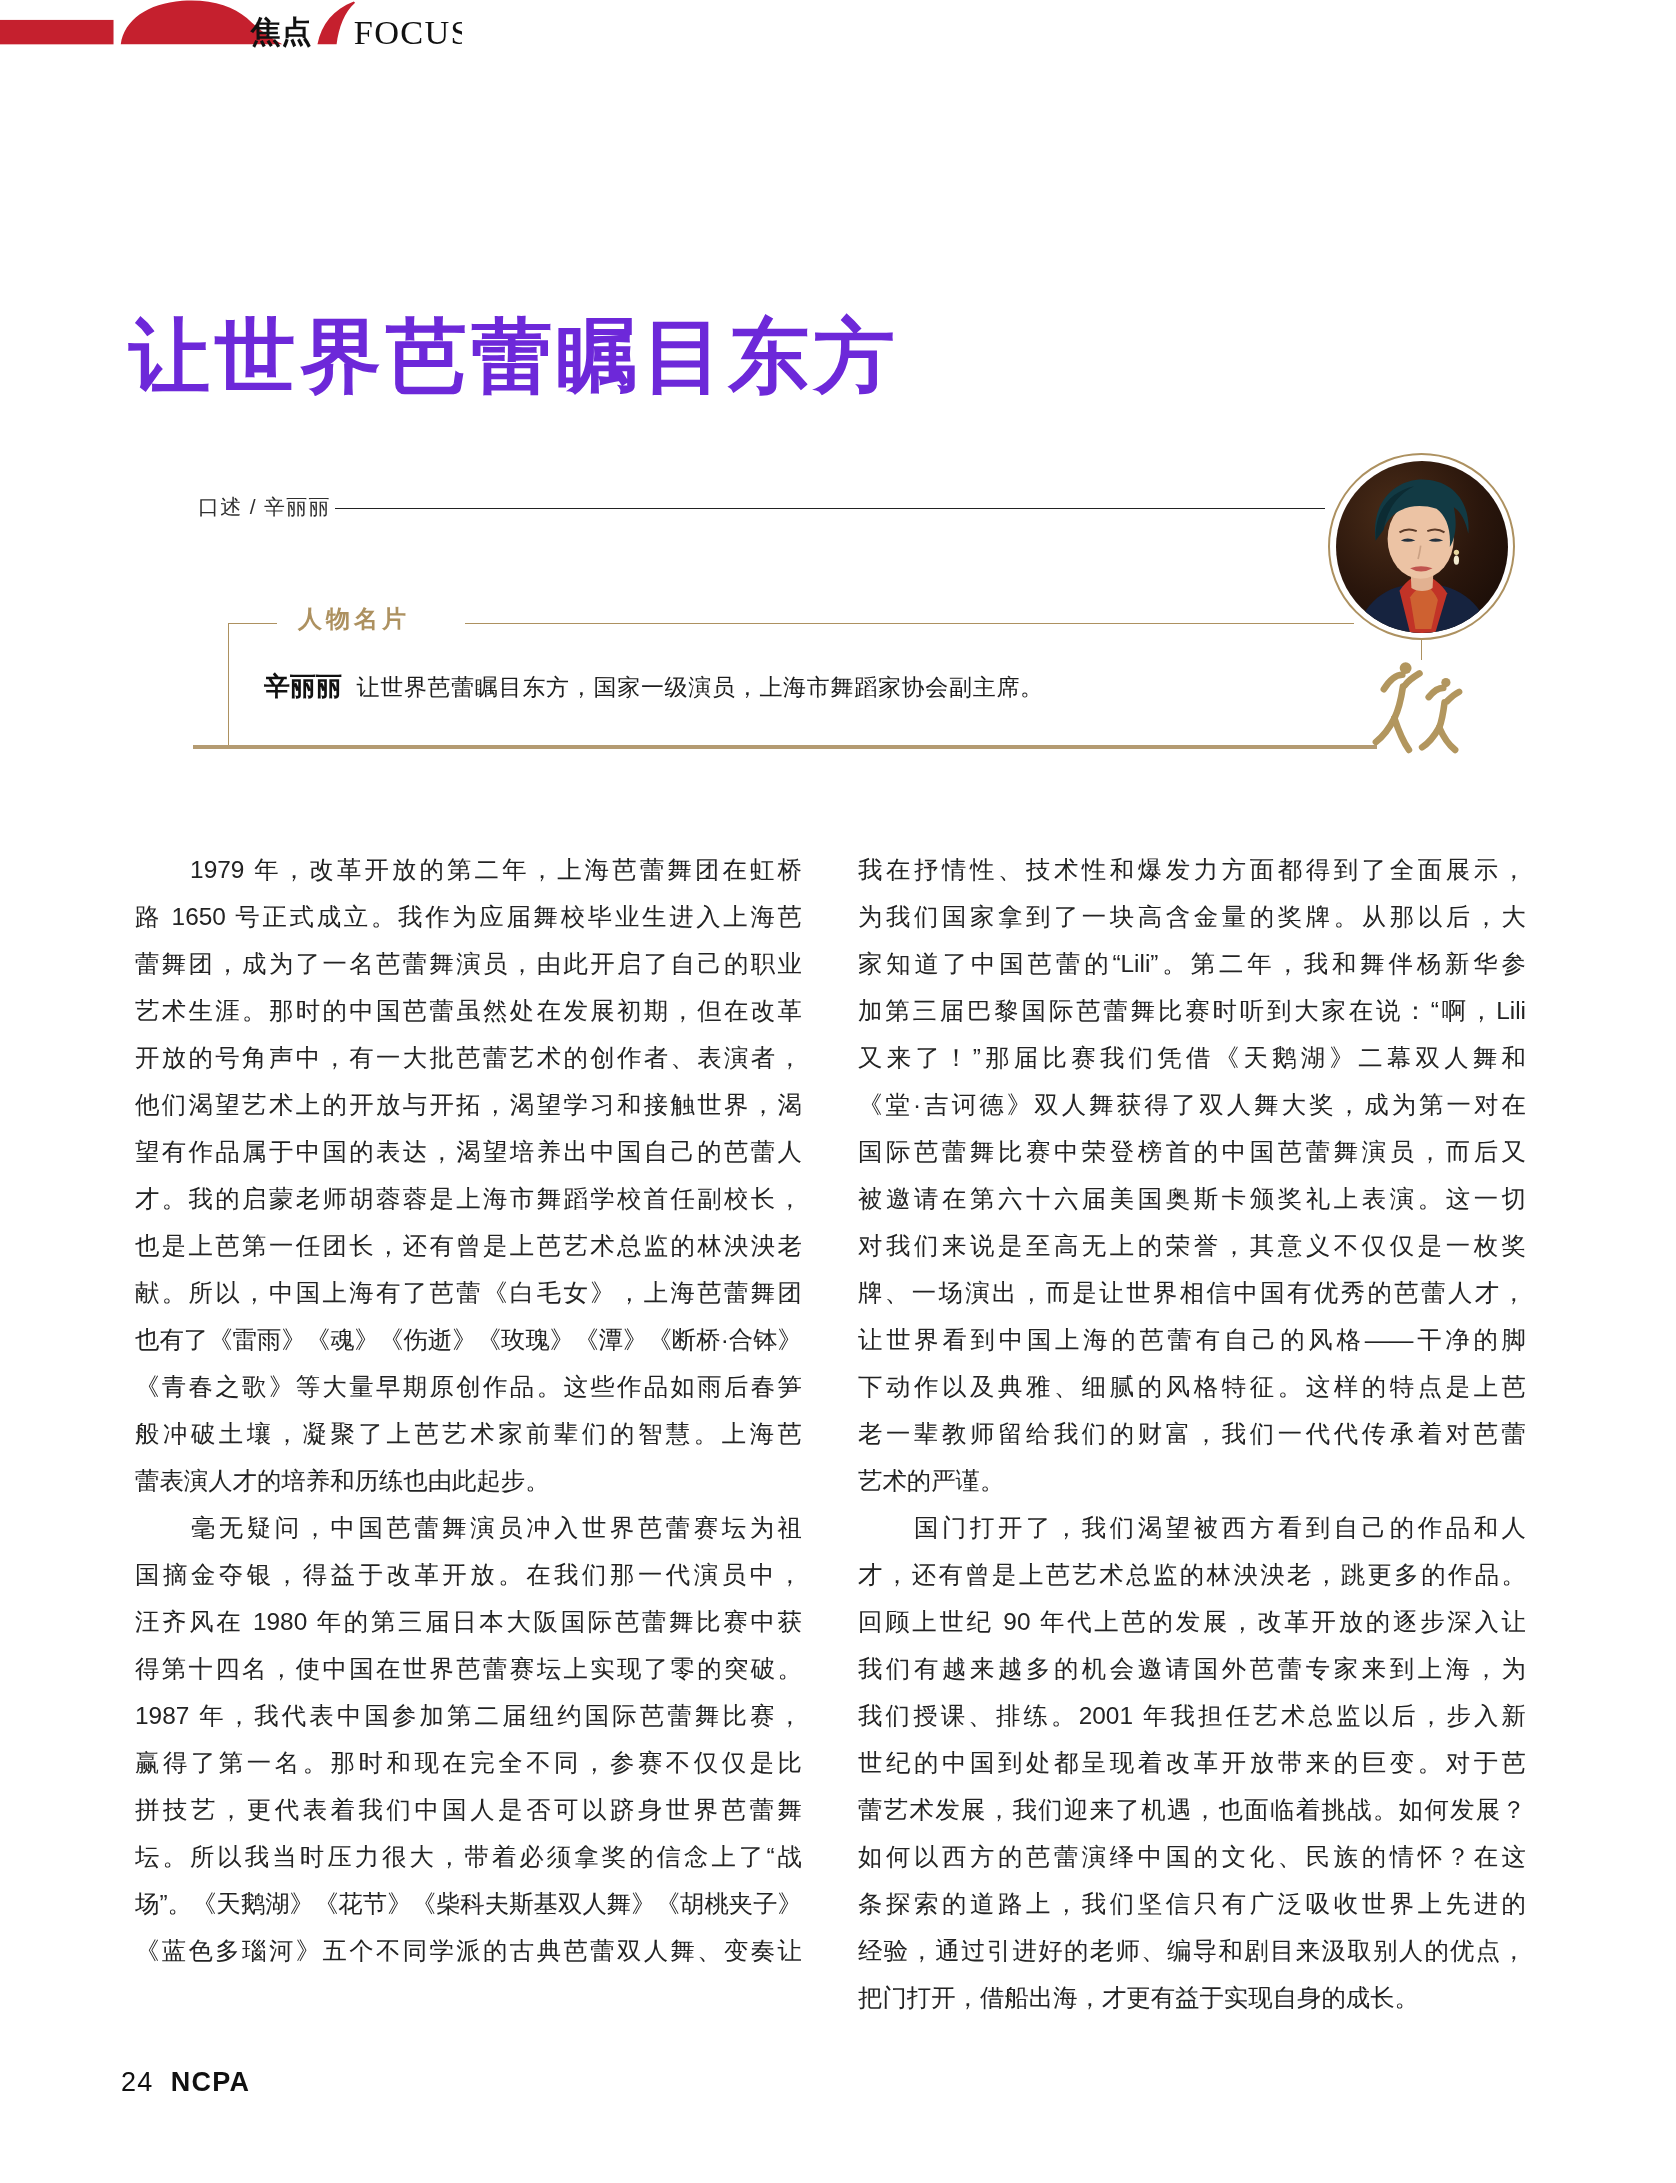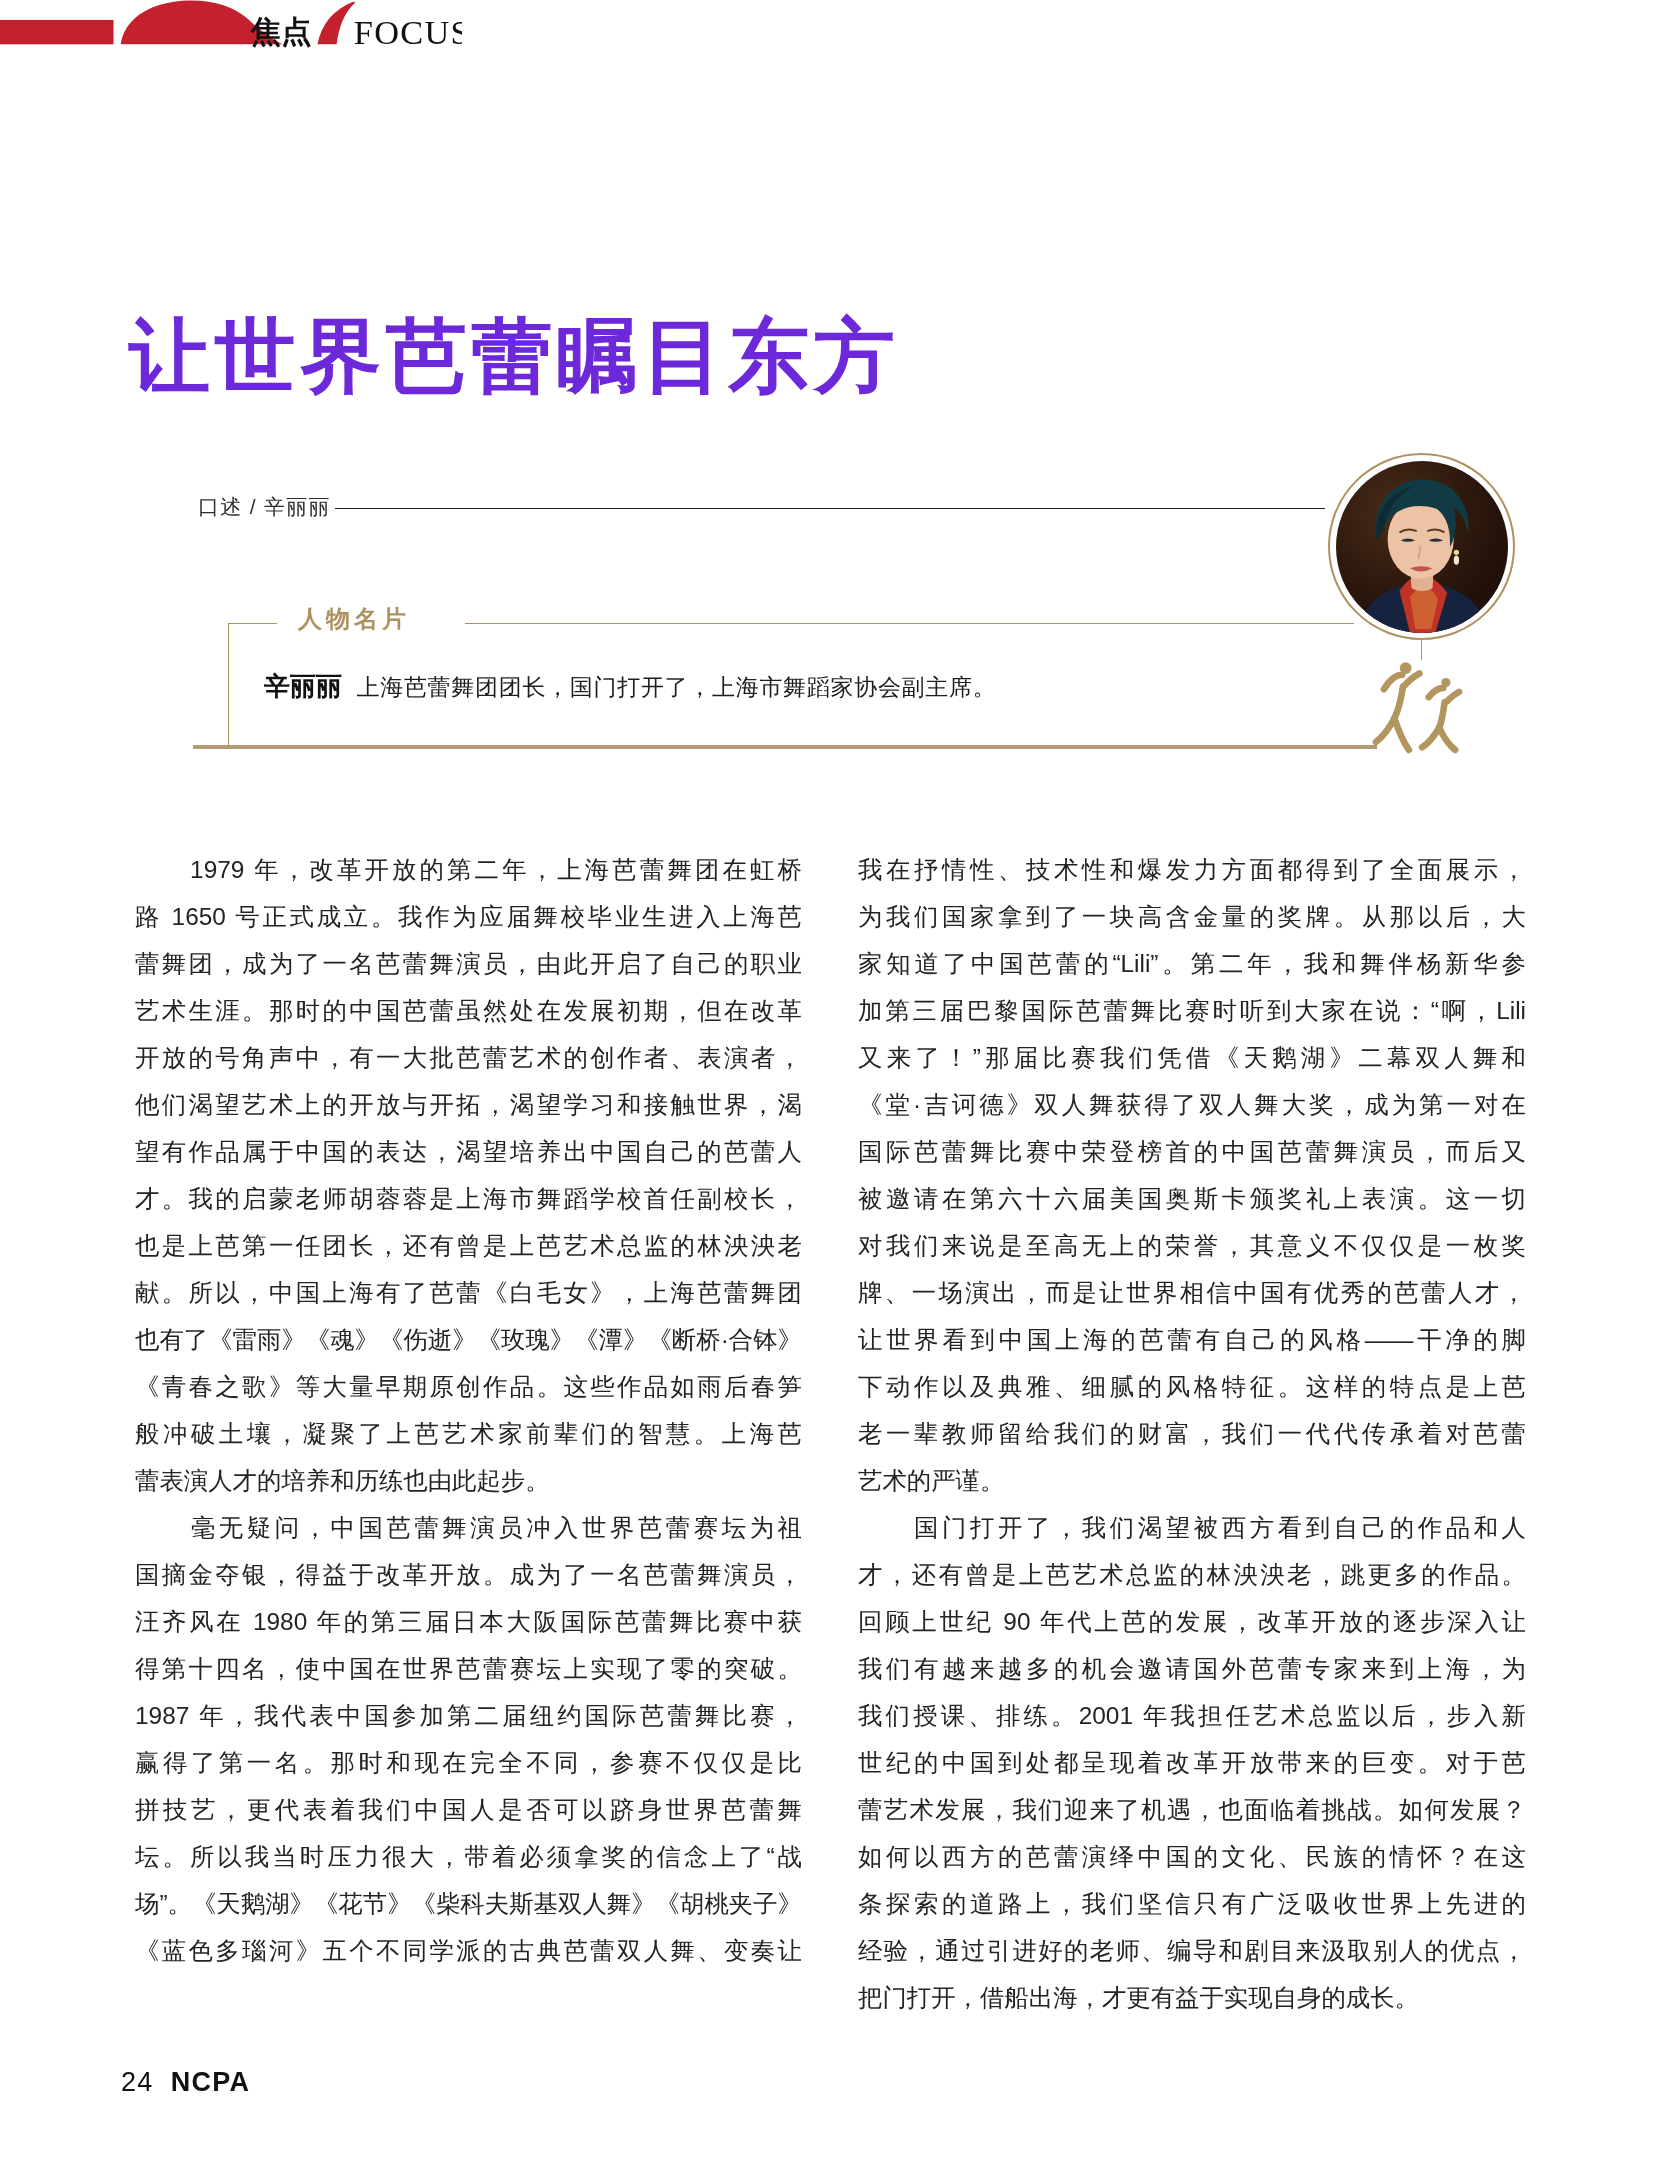--- a/index.html
+++ b/index.html
@@ -146,40 +146,40 @@
     <circle cx="118" cy="34" r="7" fill="#b2965e"></circle>
   </svg>
 
   <div id="card-rule-left" class="abs gold-rule"></div>
   <div id="card-label" class="abs">人物名片</div>
   <div id="card-rule-right" class="abs gold-rule"></div>
   <div id="card-rule-vert" class="abs gold-rule"></div>
   <div id="card-rule-bottom" class="abs"></div>
   <div id="card-line" class="abs">
     <span id="card-name">辛丽丽</span>
-    <span id="card-desc">上海芭蕾舞团团长，国门打开了，上海市舞蹈家协会副主席。</span>
+    <span id="card-desc">让世界芭蕾瞩目东方，国家一级演员，上海市舞蹈家协会副主席。</span>
   </div>
 
   <div id="col-left" class="abs bodycol">
       <div class="bodyline">　　1979 年，改革开放的第二年，上海芭蕾舞团在虹桥</div>
       <div class="bodyline">路 1650 号正式成立。我作为应届舞校毕业生进入上海芭</div>
       <div class="bodyline">蕾舞团，成为了一名芭蕾舞演员，由此开启了自己的职业</div>
       <div class="bodyline">艺术生涯。那时的中国芭蕾虽然处在发展初期，但在改革</div>
       <div class="bodyline">开放的号角声中，有一大批芭蕾艺术的创作者、表演者，</div>
       <div class="bodyline">他们渴望艺术上的开放与开拓，渴望学习和接触世界，渴</div>
       <div class="bodyline">望有作品属于中国的表达，渴望培养出中国自己的芭蕾人</div>
       <div class="bodyline">才。我的启蒙老师胡蓉蓉是上海市舞蹈学校首任副校长，</div>
       <div class="bodyline">也是上芭第一任团长，还有曾是上芭艺术总监的林泱泱老</div>
       <div class="bodyline">献。所以，中国上海有了芭蕾《白毛女》，上海芭蕾舞团</div>
       <div class="bodyline">也有了《雷雨》《魂》《伤逝》《玫瑰》《潭》《断桥·合钵》</div>
       <div class="bodyline">《青春之歌》等大量早期原创作品。这些作品如雨后春笋</div>
       <div class="bodyline">般冲破土壤，凝聚了上芭艺术家前辈们的智慧。上海芭</div>
       <div class="bodyline par-end">蕾表演人才的培养和历练也由此起步。</div>
       <div class="bodyline">　　毫无疑问，中国芭蕾舞演员冲入世界芭蕾赛坛为祖</div>
-      <div class="bodyline">国摘金夺银，得益于改革开放。成为了一名芭蕾舞演员，</div>
+      <div class="bodyline">国摘金夺银，得益于改革开放。在我们那一代演员中，</div>
       <div class="bodyline">汪齐风在 1980 年的第三届日本大阪国际芭蕾舞比赛中获</div>
       <div class="bodyline">得第十四名，使中国在世界芭蕾赛坛上实现了零的突破。</div>
       <div class="bodyline">1987 年，我代表中国参加第二届纽约国际芭蕾舞比赛，</div>
       <div class="bodyline">赢得了第一名。那时和现在完全不同，参赛不仅仅是比</div>
       <div class="bodyline">拼技艺，更代表着我们中国人是否可以跻身世界芭蕾舞</div>
       <div class="bodyline">坛。所以我当时压力很大，带着必须拿奖的信念上了“战</div>
       <div class="bodyline">场”。《天鹅湖》《花节》《柴科夫斯基双人舞》《胡桃夹子》</div>
       <div class="bodyline">《蓝色多瑙河》五个不同学派的古典芭蕾双人舞、变奏让</div>
     </div>
   <div id="col-right" class="abs bodycol">

